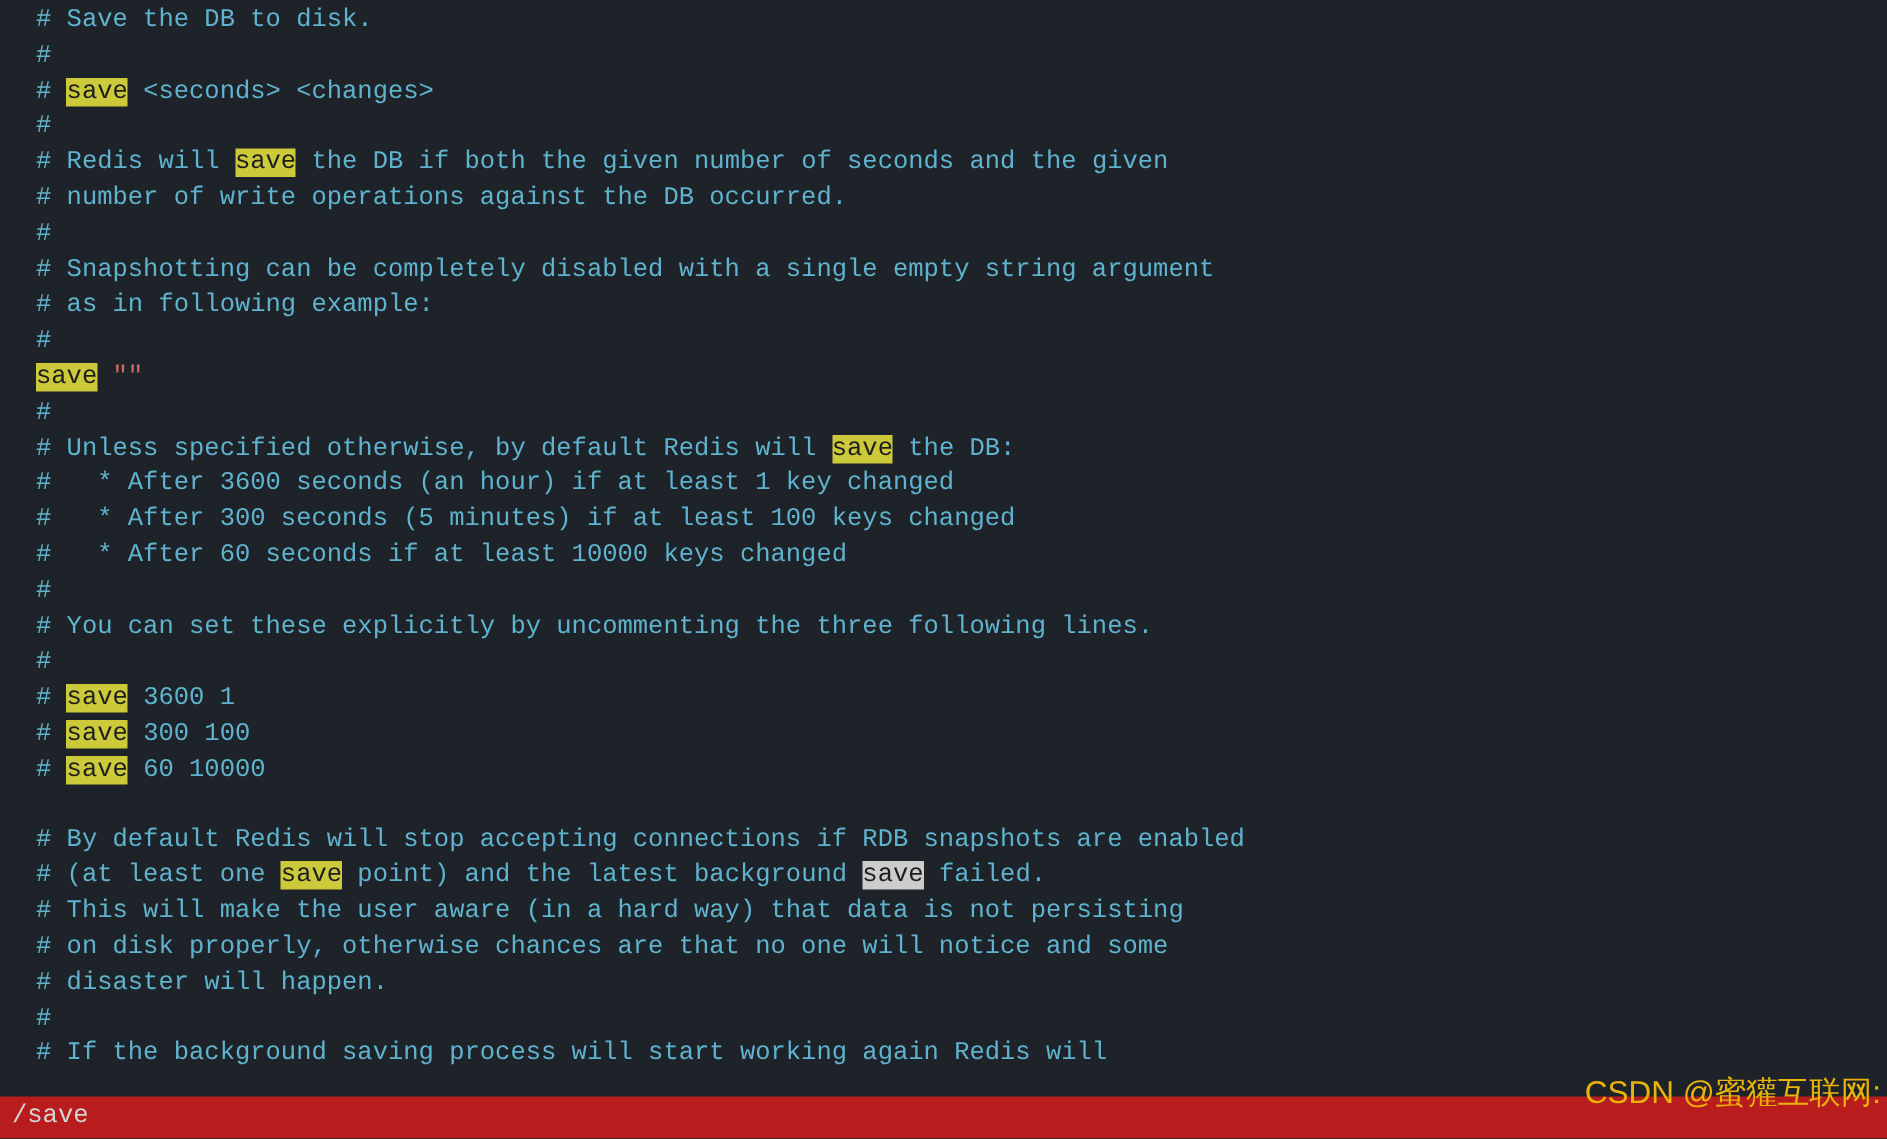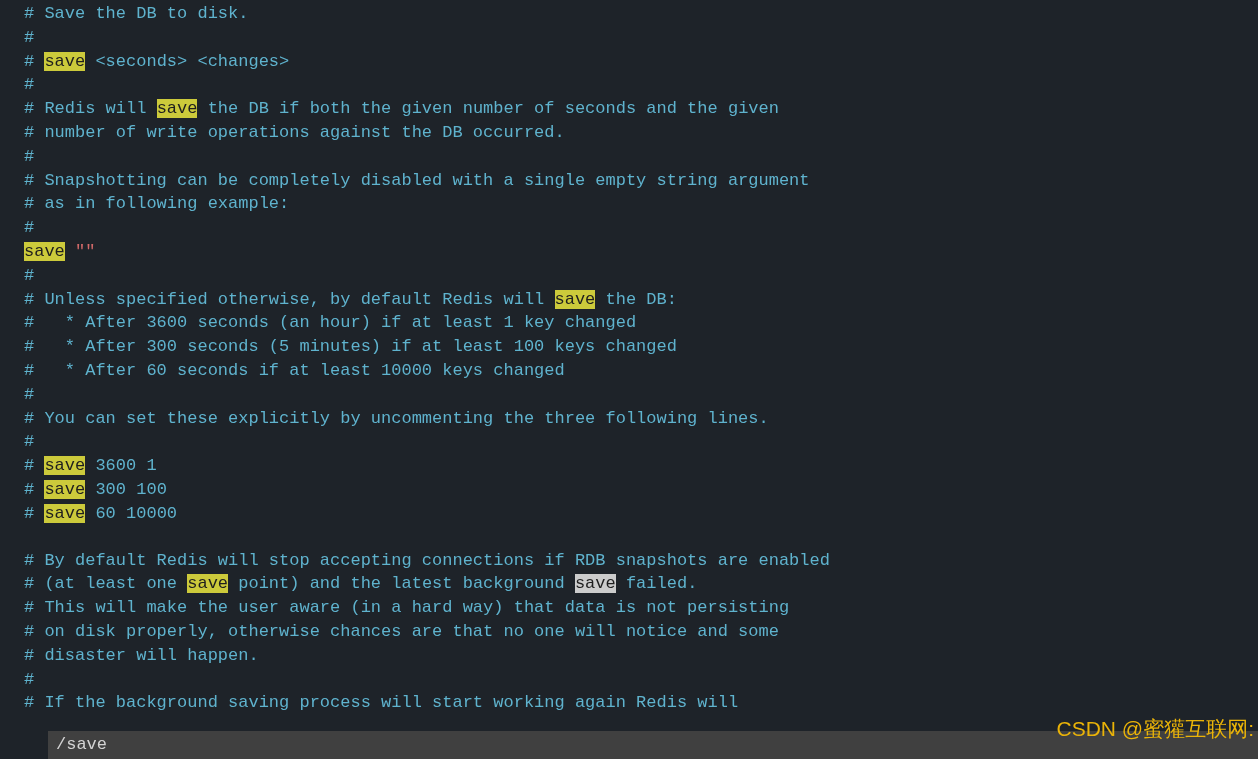--- a/index.html
+++ b/index.html
@@ -37,22 +37,21 @@
     .red-text {
       color: #d16969;
     }
     .status-line {
       position: absolute;
       bottom: 0;
       left: 0;
       right: 0;
       padding: 2px 8px;
       color: #d4d4d4;
-      background-color: #404040;
-      margin-left: 48px;
+      background-color: #b91c1c;
     }
     .watermark {
       position: absolute;
       bottom: 16px;
       right: 4px;
       color: #eab308;
       font-size: 21px;
       font-family: sans-serif;
     }
   </style>

